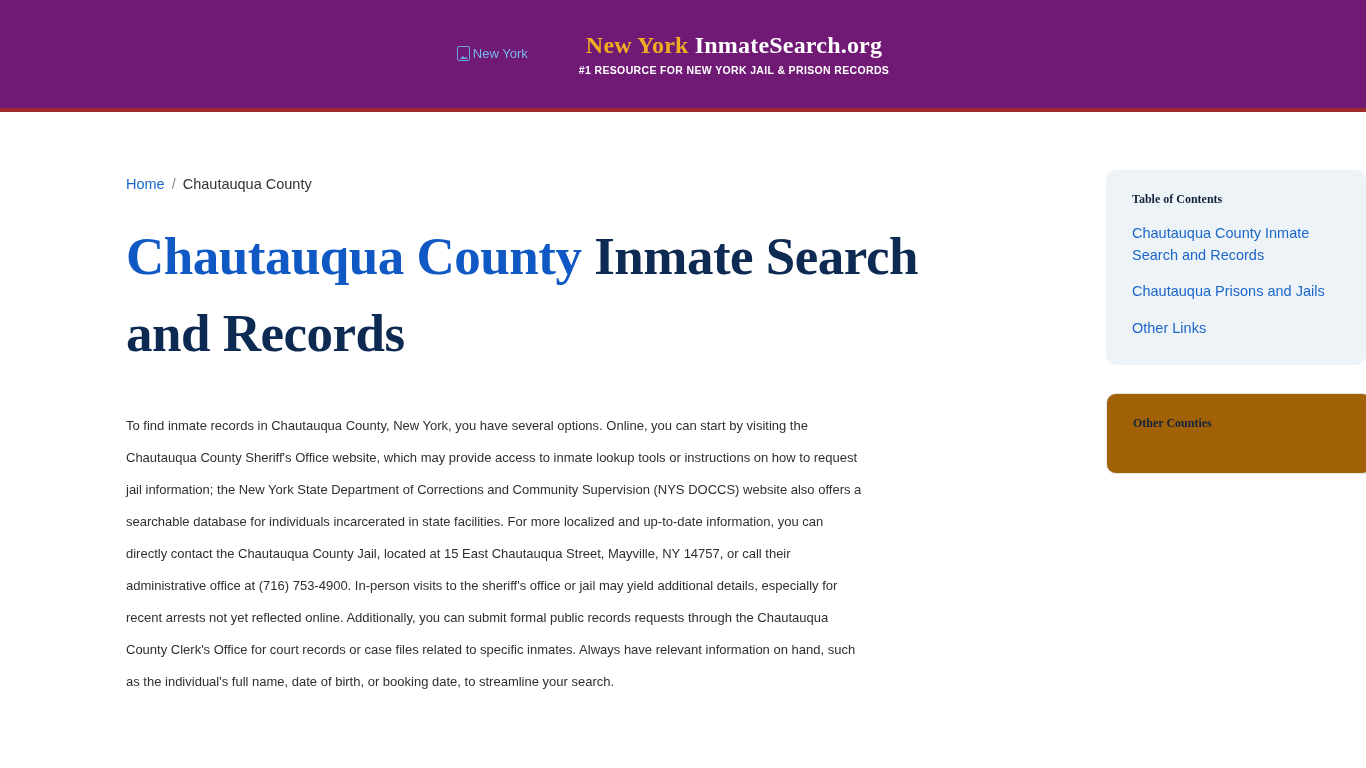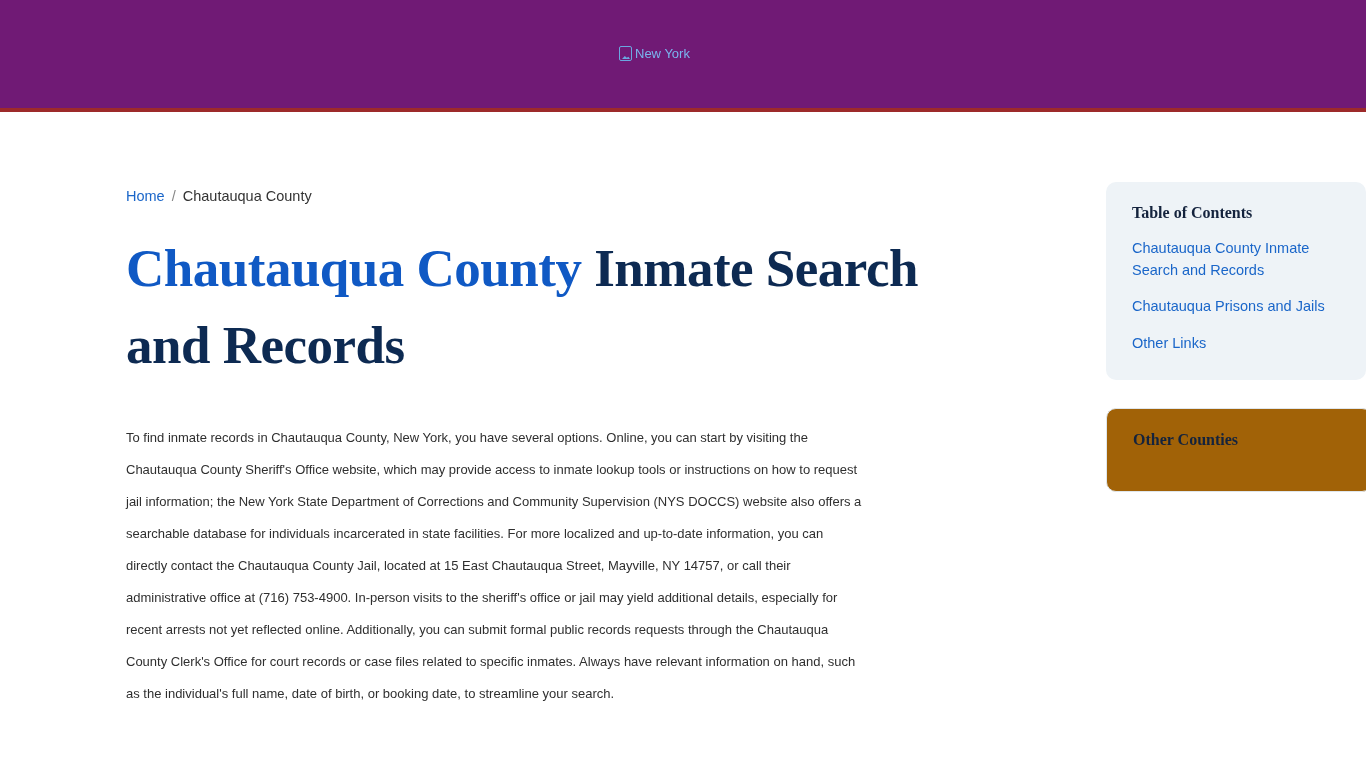--- a/index.html
+++ b/index.html
@@ -83,21 +83,21 @@
     letter-spacing: 0.35px;
   }
   .header-rule {
     height: 4px;
     background: #9d2a2a;
   }
 
   
   .page {
     display: flex;
-    padding: 14px 0 0 0;
+    padding: 2px 0 0 0;
     box-sizing: border-box;
   }
   .content-col {
     width: 860px;
     margin-left: 126px;
     padding-top: 62px;
     box-sizing: border-box;
   }
   .side-col {
     width: 260px;
@@ -149,21 +149,21 @@
   
   .card {
     background: #eef3f7;
     border-radius: 10px;
     padding: 22px 26px 26px 26px;
     box-sizing: border-box;
     width: 260px;
   }
   .card-title {
     font-family: "Liberation Serif", serif;
-    font-size: 16px;
+    font-size: 12px;
     font-weight: bold;
     color: #14233d;
     margin-bottom: 16px;
   }
   .toc-list {
     display: flex;
     flex-direction: column;
     gap: 15px;
   }
   .toc-list a {
@@ -186,20 +186,26 @@
 </style>
 </head>
 <body>
 
 <div class="site-header">
   <div class="header-inner">
     <span class="logo-broken">
       <span class="brk"></span>
       <span>New York</span>
     </span>
+    <div class="brand-block">
+      <div class="brand-title">
+        <span class="ny">New York</span><span> InmateSearch.org</span>
+      </div>
+      <div class="brand-sub">#1 RESOURCE FOR NEW YORK JAIL &amp; PRISON RECORDS</div>
+    </div>
   </div>
 </div>
 <div class="header-rule"></div>
 
 <div class="page">
 
   <div class="content-col">
 
     <div class="breadcrumb">
       <a href="#">Home</a>

